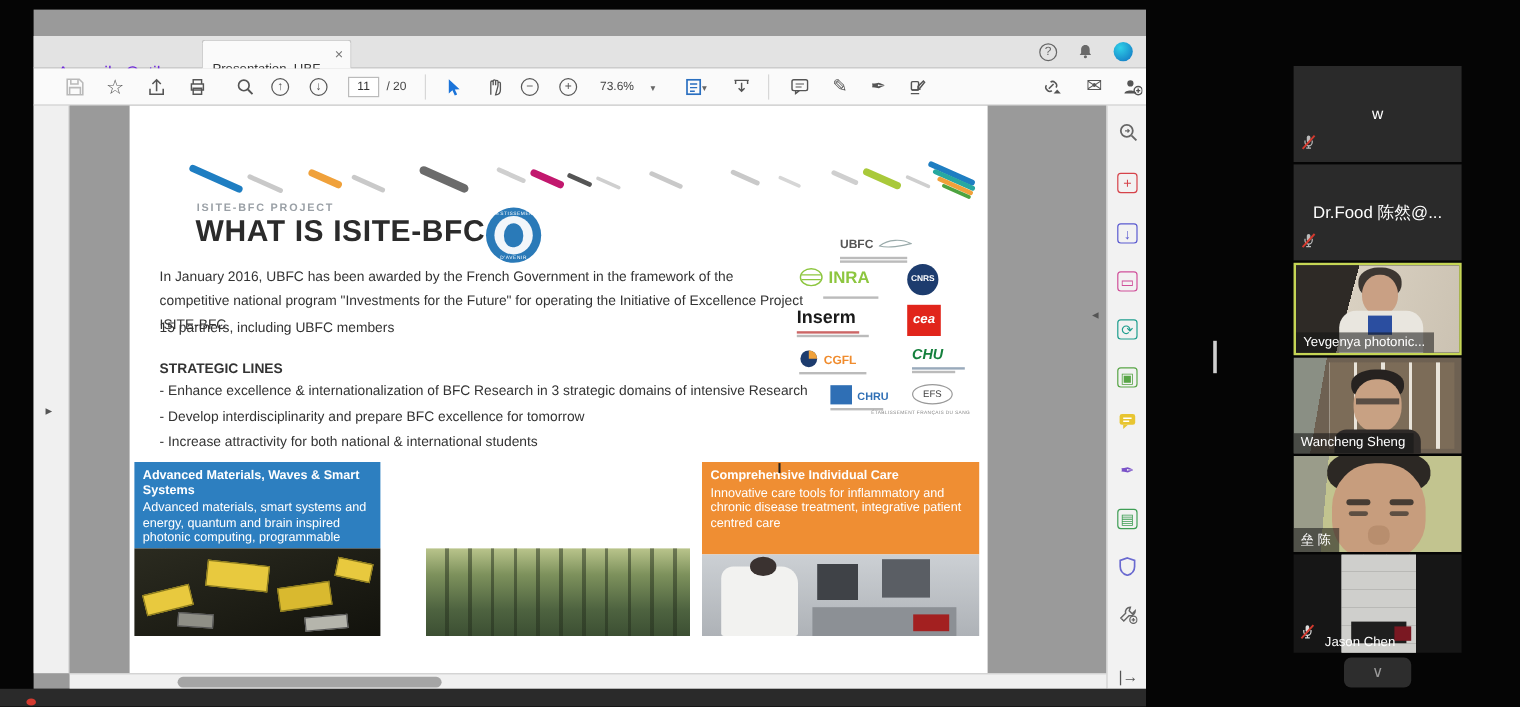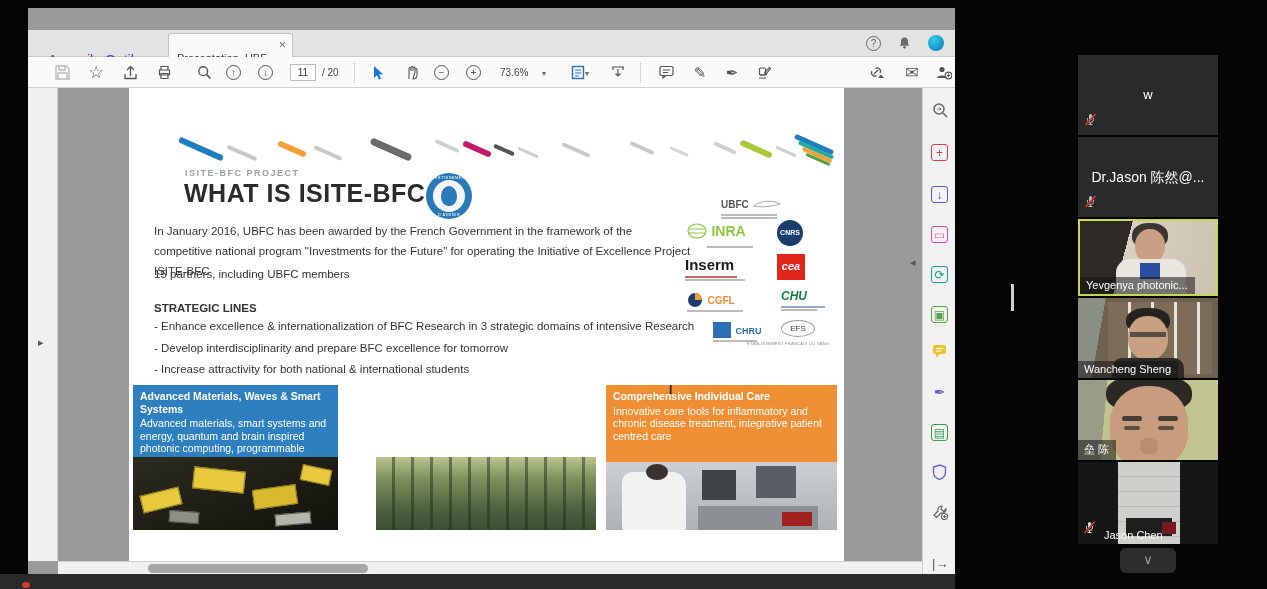--- a/index.html
+++ b/index.html
@@ -28,21 +28,21 @@
   .caret{font-size:8px;color:#666;top:12px;}
   
   .leftrail{left:0;top:80px;width:30px;height:473px;background:#f0f0f0;border-right:1px solid #cfcfcf;}
   .docarea{left:30px;top:80px;width:864px;height:473px;background:#9a9a9a;}
   .rightrail{left:894px;top:80px;width:33px;height:486px;background:#f2f2f2;border-left:1px solid #cfcfcf;}
   .rri{left:8px;width:17px;height:17px;font-size:12px;text-align:center;line-height:16px;border-radius:3px;}
   .hscroll{left:30px;top:553px;width:864px;height:13px;background:#f0f0f0;border-top:1px solid #d0d0d0;}
   .hthumb{left:90px;top:2px;width:220px;height:9px;background:#a5a5a5;border-radius:5px;}
   .panelarrow{font-size:11px;color:#555;}
   
-  .page{left:80px;top:80px;width:715px;height:473px;background:#fff;overflow:hidden;margin-left:21px;}
+  .page{left:80px;top:80px;width:715px;height:473px;background:#fff;overflow:hidden;}
   .sw{position:absolute;border-radius:4px;transform:rotate(24deg);}
   .kicker{font-size:9px;letter-spacing:1.5px;color:#9aa0a6;font-weight:bold;}
   .slidetitle{font-size:25px;font-weight:bold;color:#2b2b2b;letter-spacing:.5px;}
   .badge{width:46px;height:46px;border-radius:50%;background:#2a7ab8;}
   .badge .inner{position:absolute;left:7px;top:7px;width:32px;height:32px;border-radius:50%;background:#f2f6fa;}
   .badge .face{position:absolute;left:15px;top:13px;width:16px;height:20px;border-radius:50% 50% 45% 45%;background:#2a7ab8;}
   .badgetxt{position:absolute;width:100%;text-align:center;font-size:4px;color:#fff;letter-spacing:.5px;}
   .para{font-size:11.5px;color:#333;line-height:20px;}
   .bold{font-weight:bold;}
   .bullet{font-size:11.5px;color:#333;line-height:21px;}
@@ -358,21 +358,21 @@
     <div class="abs tname-center" style="top:32px">w</div>
     <div class="abs" style="left:6px;bottom:5px">
       <svg class="micoff" viewBox="0 0 13 13">
           <rect x="5" y="1" width="3" height="6" rx="1.5" fill="#bbb"></rect>
           <path d="M3.5 5 V6.5 a3 3 0 0 0 6 0 V5 M6.5 9.5 V11.5 M4.5 11.5 H8.5" fill="none" stroke="#bbb" stroke-width="1"></path>
           <path d="M1.5 12 L11.5 1" stroke="#d43a2f" stroke-width="1.6"></path>
         </svg></div>
   </div>
 
   <div class="abs tile" style="top:137px;height:80px">
-    <div class="abs tname-center" style="top:32px;font-size:14px">Dr.Jason 陈然@...</div>
+    <div class="abs tname-center" style="top:32px;font-size:14px">Dr.Food 陈然@...</div>
     <div class="abs" style="left:6px;bottom:5px">
       <svg class="micoff" viewBox="0 0 13 13">
           <rect x="5" y="1" width="3" height="6" rx="1.5" fill="#bbb"></rect>
           <path d="M3.5 5 V6.5 a3 3 0 0 0 6 0 V5 M6.5 9.5 V11.5 M4.5 11.5 H8.5" fill="none" stroke="#bbb" stroke-width="1"></path>
           <path d="M1.5 12 L11.5 1" stroke="#d43a2f" stroke-width="1.6"></path>
         </svg></div>
   </div>
 
   <div class="abs tile" style="top:219px;height:77px;border:2px solid #c6d655">
     <div class="abs" style="left:0;top:0;width:100%;height:100%;background:linear-gradient(105deg,#2e2a26 0%,#2e2a26 34%,#d9d0c1 34%,#cbc2b2 100%)">

